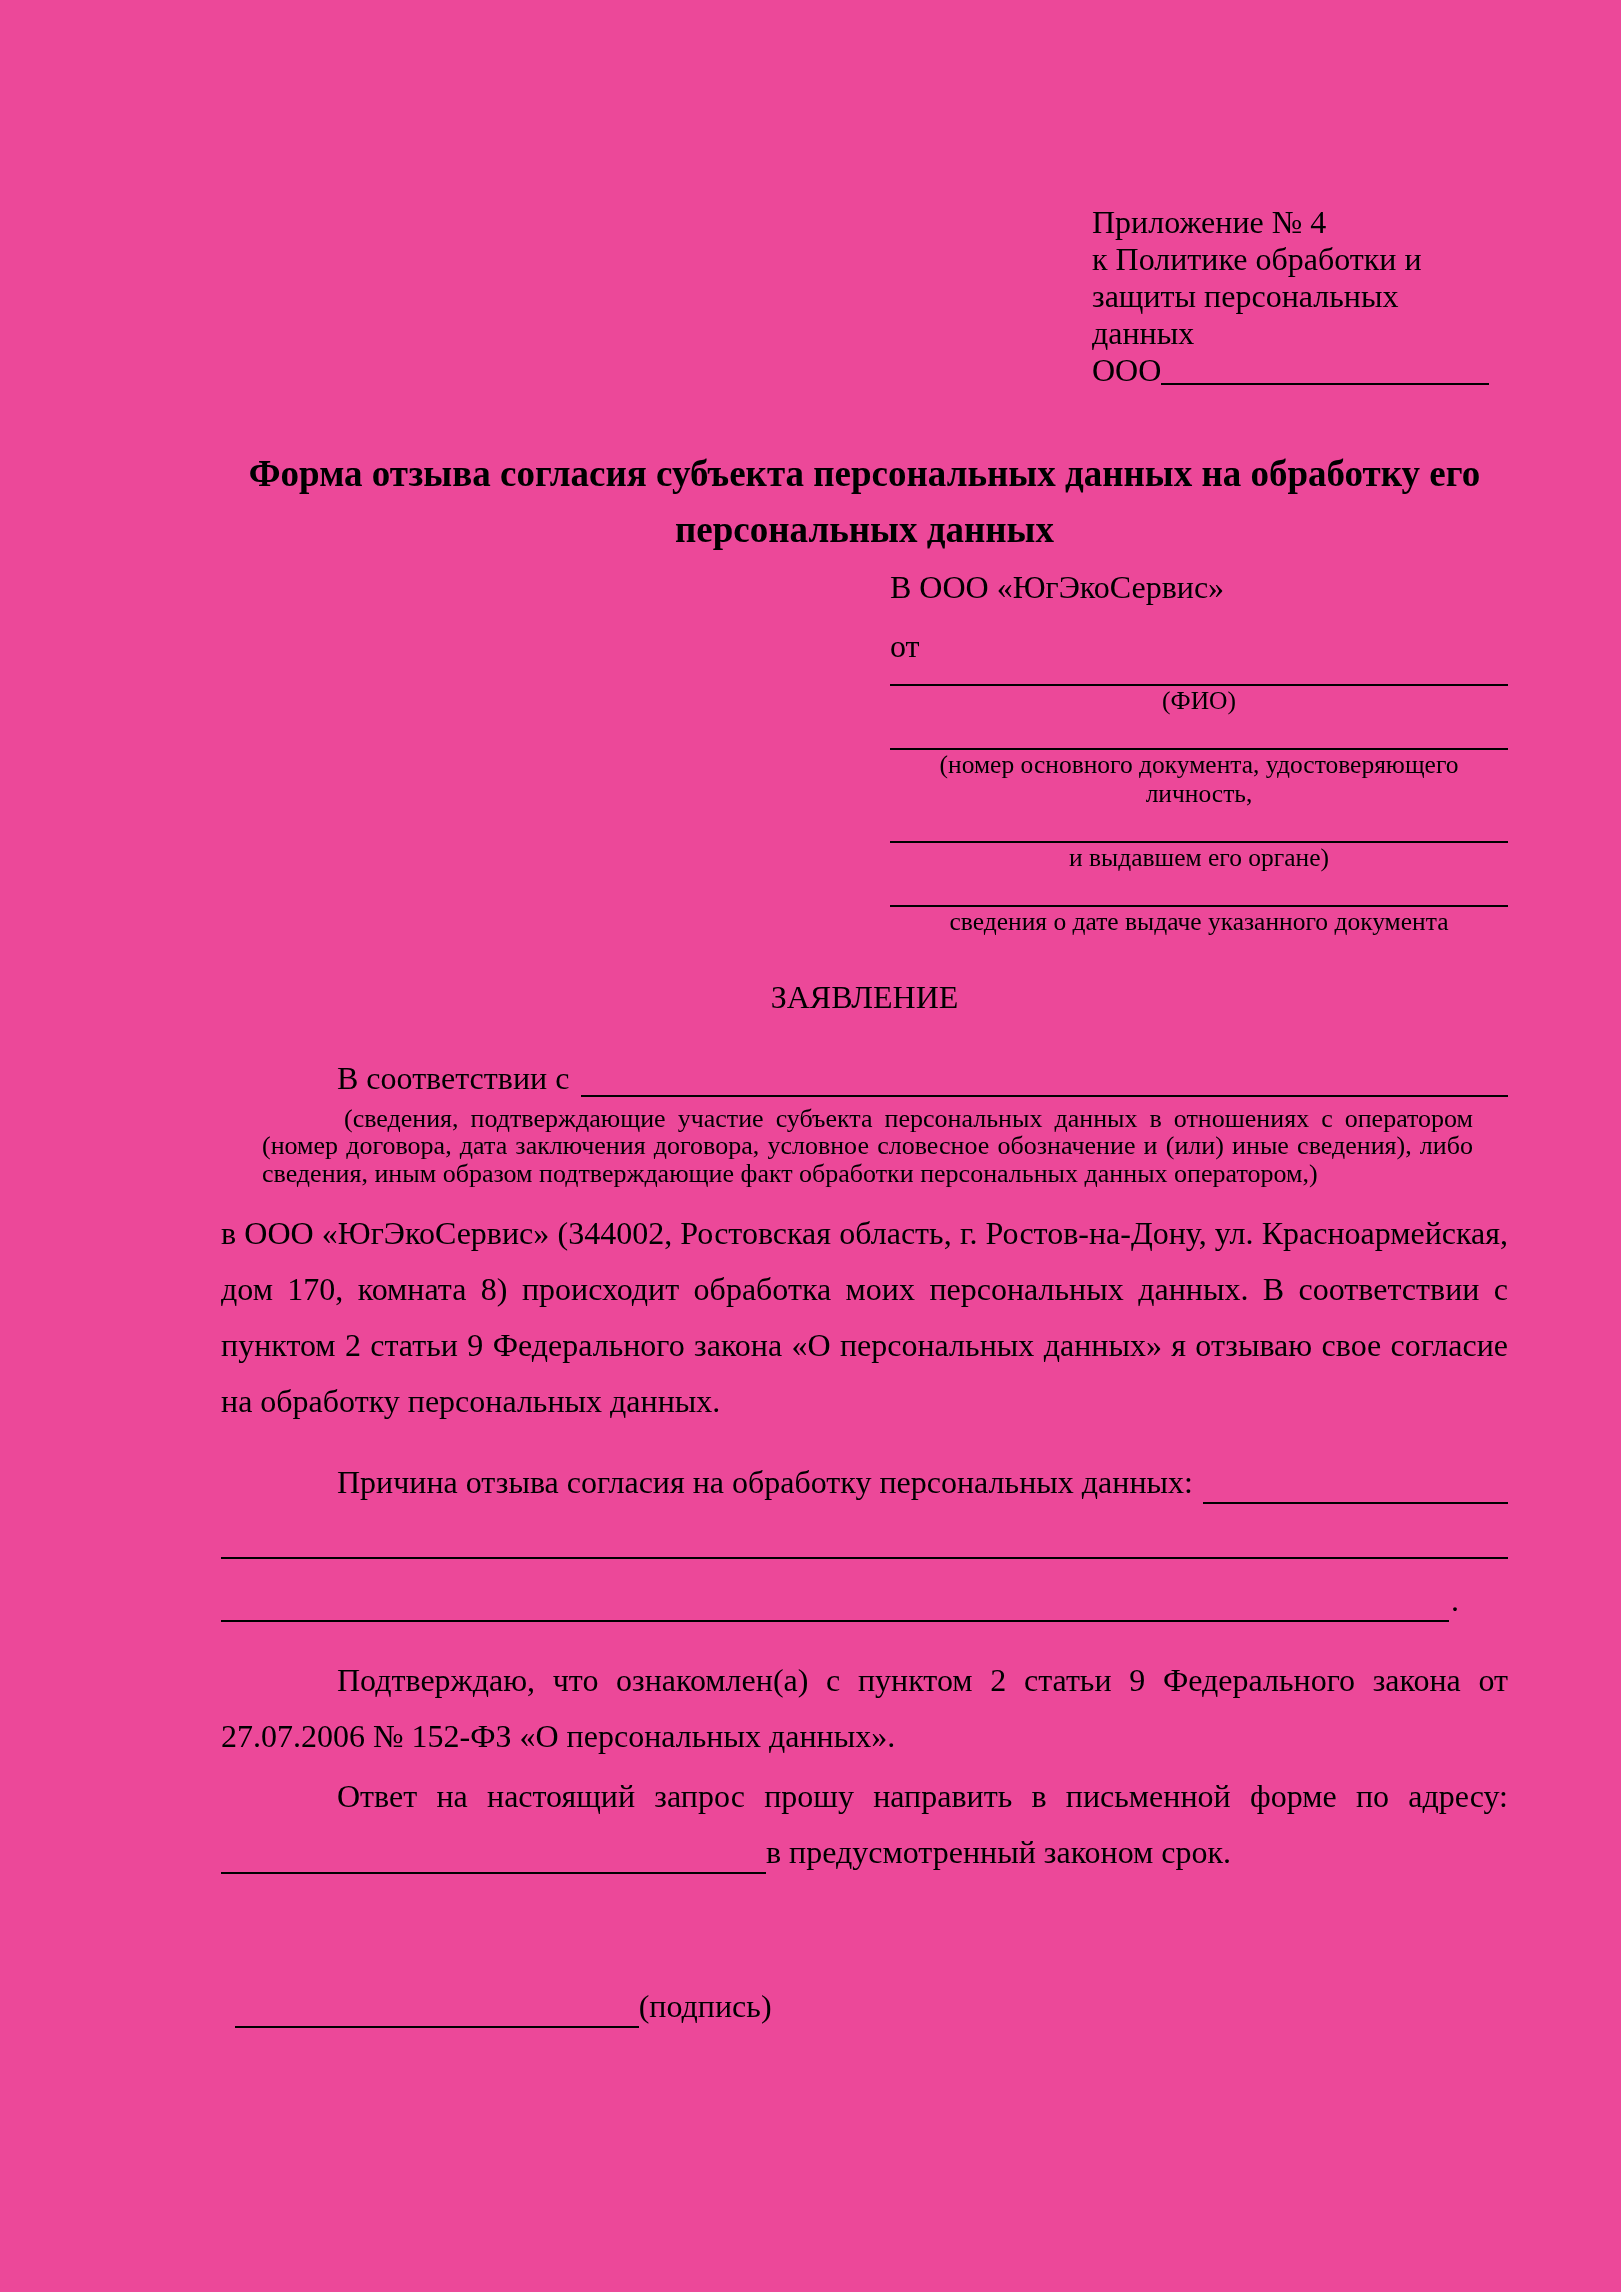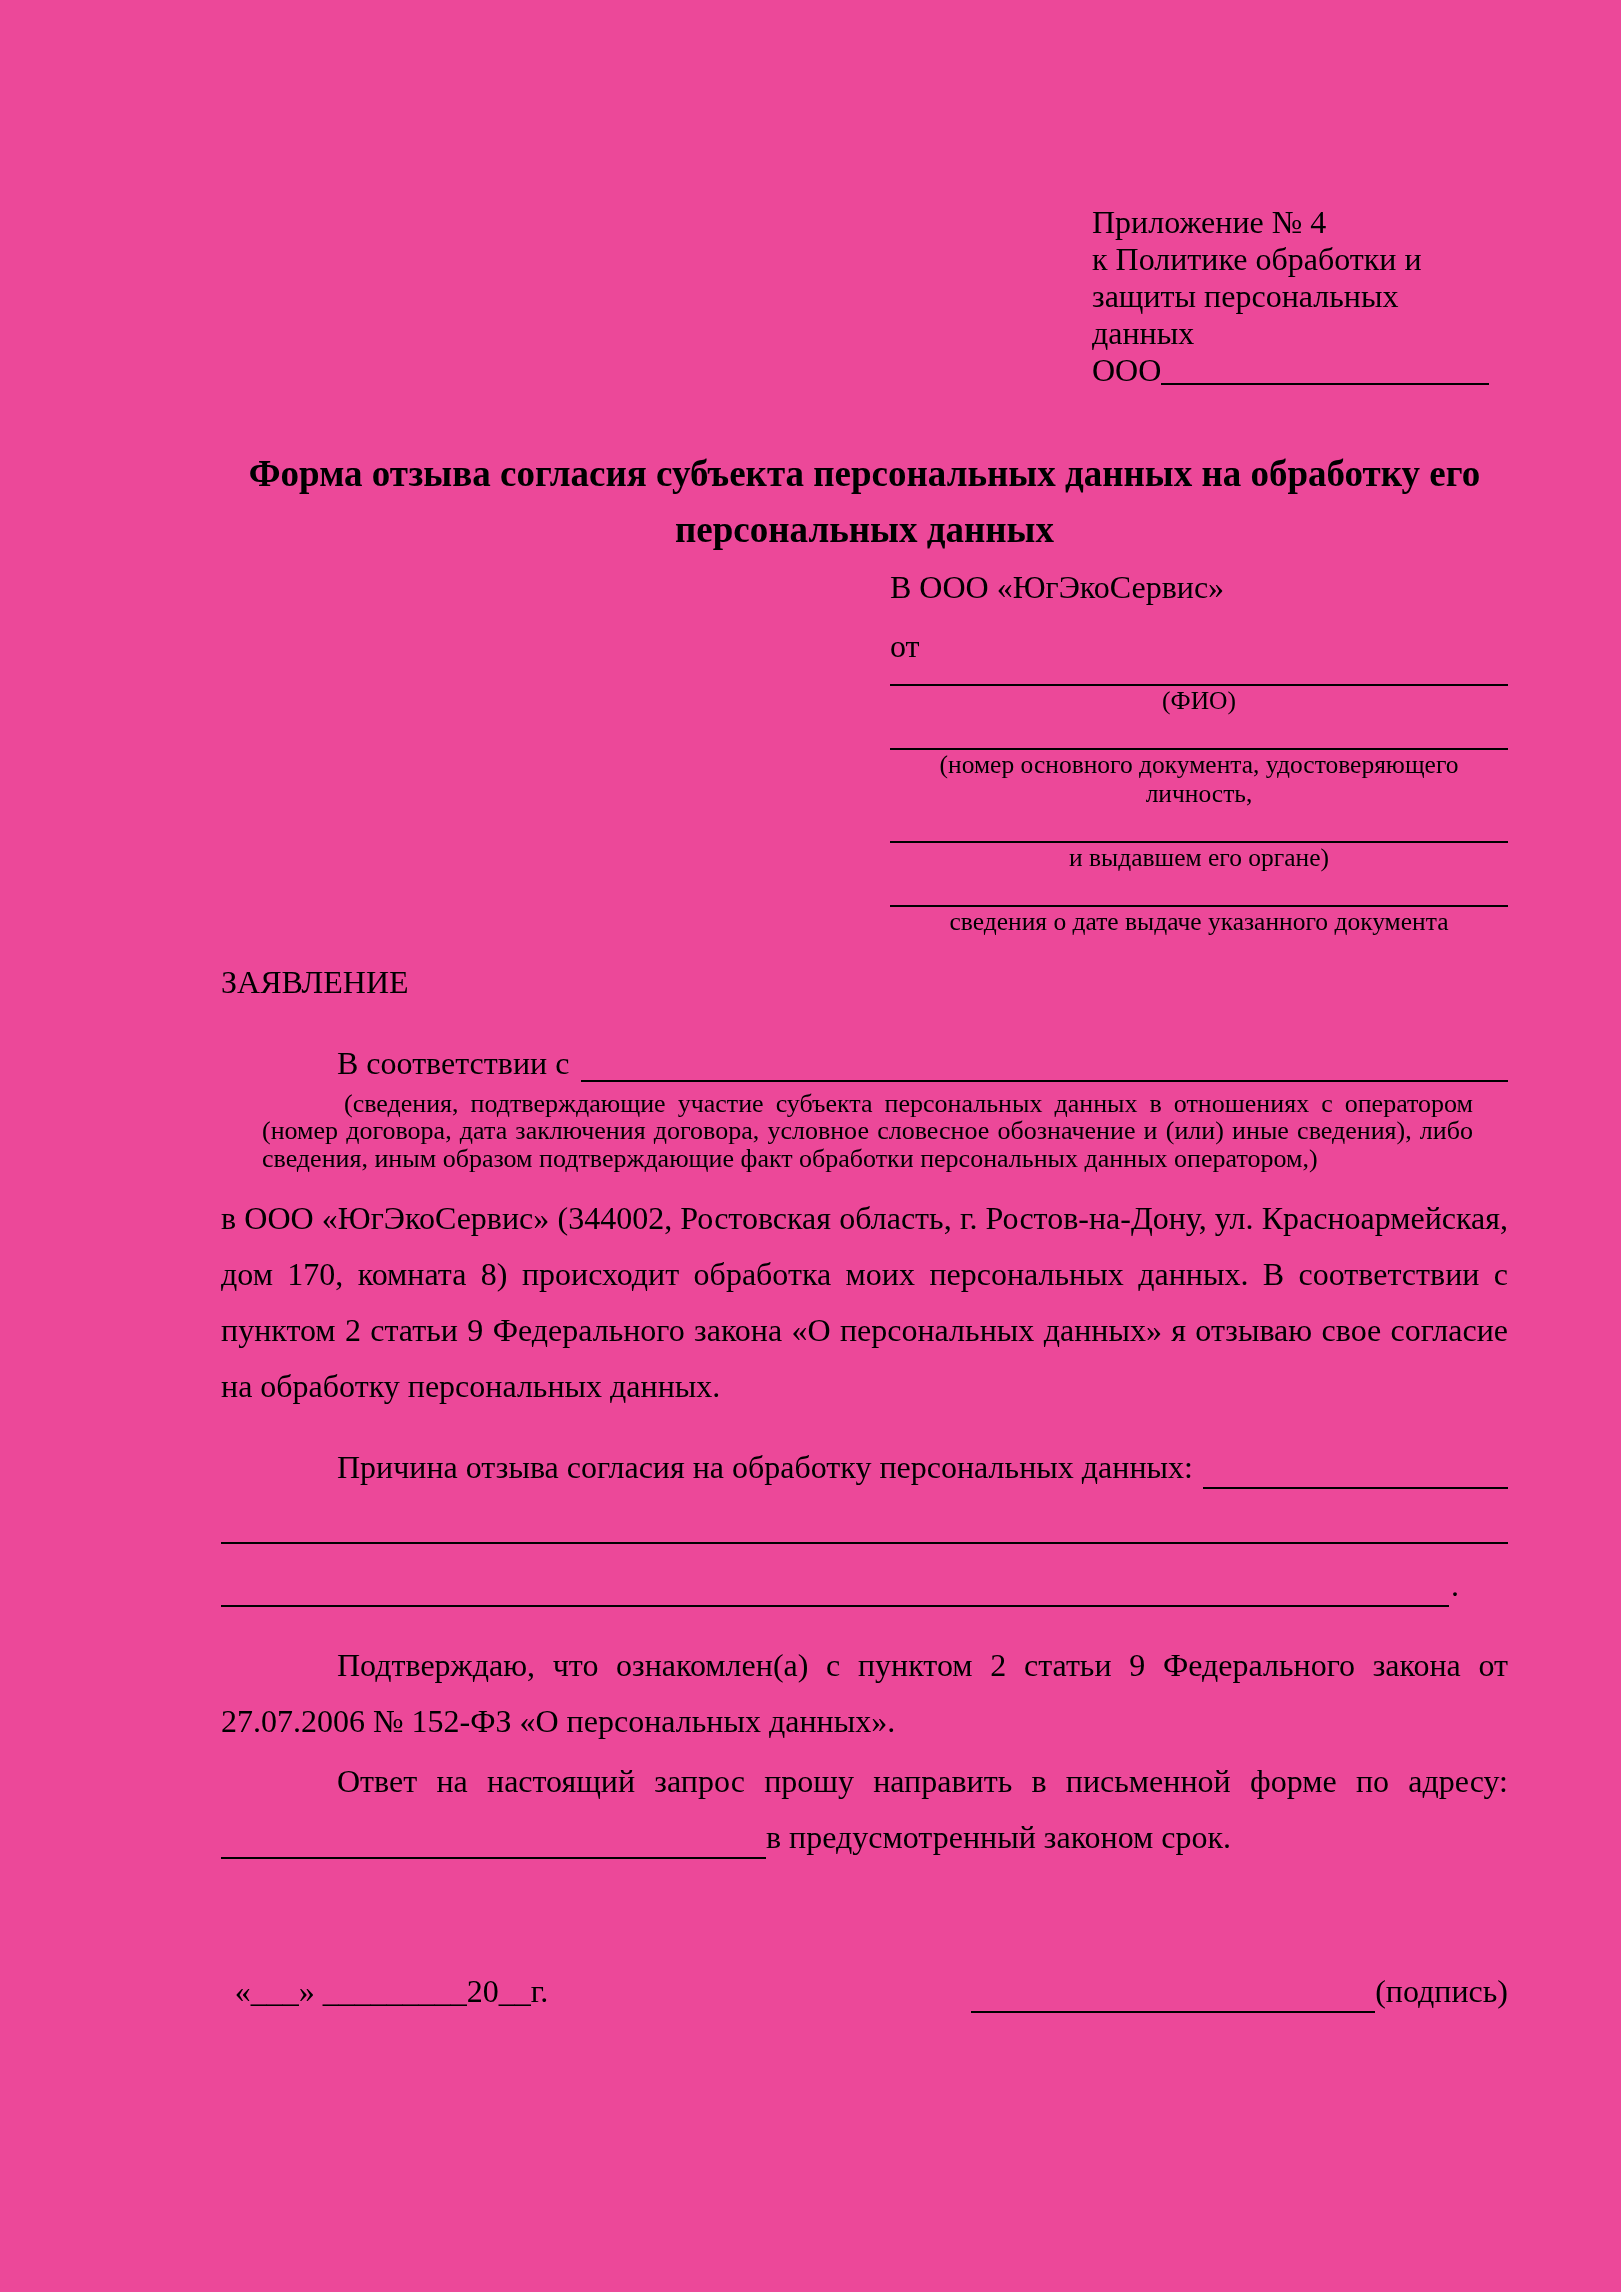--- a/index.html
+++ b/index.html
@@ -12,21 +12,21 @@
   }
   .appendix{width:397px;margin-left:871px;font-size:32px;line-height:37px;}
   .appendix .row{display:flex;align-items:flex-end;}
   .fill{border-bottom:2.9px solid #000;}
   .appendix .fill{flex:1;margin-bottom:3.9px;}
   .doc-title{margin-top:57px;text-align:center;font-size:37px;font-weight:bold;line-height:56px;}
   .addressee{margin-left:669px;line-height:59px;}
   .field .fill{display:block;height:7.8px;}
   .field.tall .fill{height:33px;}
   .field .cap{display:block;font-size:25.5px;line-height:29px;text-align:center;}
-  .stmt-heading{margin-top:27px;line-height:39px;}
+  .stmt-heading{margin-top:42px;text-align:center;line-height:39px;}
   .flexrow{display:flex;align-items:flex-end;}
   .flexrow .fill{flex:1;margin-bottom:5.9px;}
   .intro-row{margin-top:37px;padding-left:116px;line-height:49px;}
   .fineprint{font-size:26px;line-height:27.4px;text-align:justify;margin:2px 35px 0 41px;text-indent:82px;}
   .body-par{margin-top:17.6px;text-align:justify;}
   .reason-row{margin-top:25.5px;padding-left:116px;}
   .blank1{height:47px;border-bottom:2.9px solid #000;}
   .blank2{height:69px;align-items:flex-end;margin-right:49px;}
   .blank2 .fill{margin-bottom:5.9px;margin-right:2px;}
   .confirm-par{margin-top:23.5px;text-align:justify;text-indent:116px;}
@@ -102,21 +102,20 @@
   <div class="confirm-par">Подтверждаю, что ознакомлен(а) с пунктом 2 статьи 9 Федерального закона от 27.07.2006 № 152-ФЗ «О персональных данных».</div>
 
   <div class="reply-a">Ответ на настоящий запрос прошу направить в письменной форме по адресу:</div>
 
   <div class="flexrow reply-b">
     <span class="fill"></span>
     <span>в предусмотренный законом срок.</span>
   </div>
 
   <div class="footer-row">
-    <span>«___» _________20__г.</span>
     <span class="sig">
       <span class="fill"></span>
       <span>(подпись)</span>
     </span>
   </div>
 
 </div>
 
 
 </body></html>

